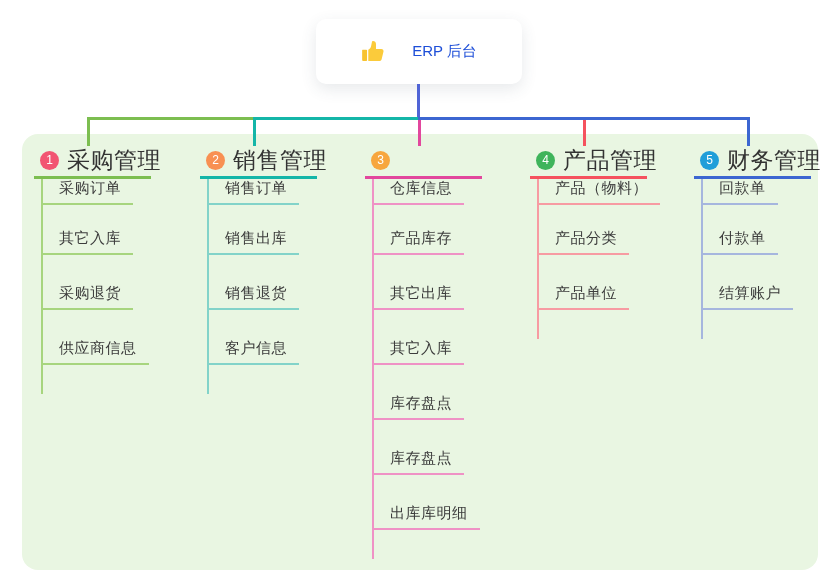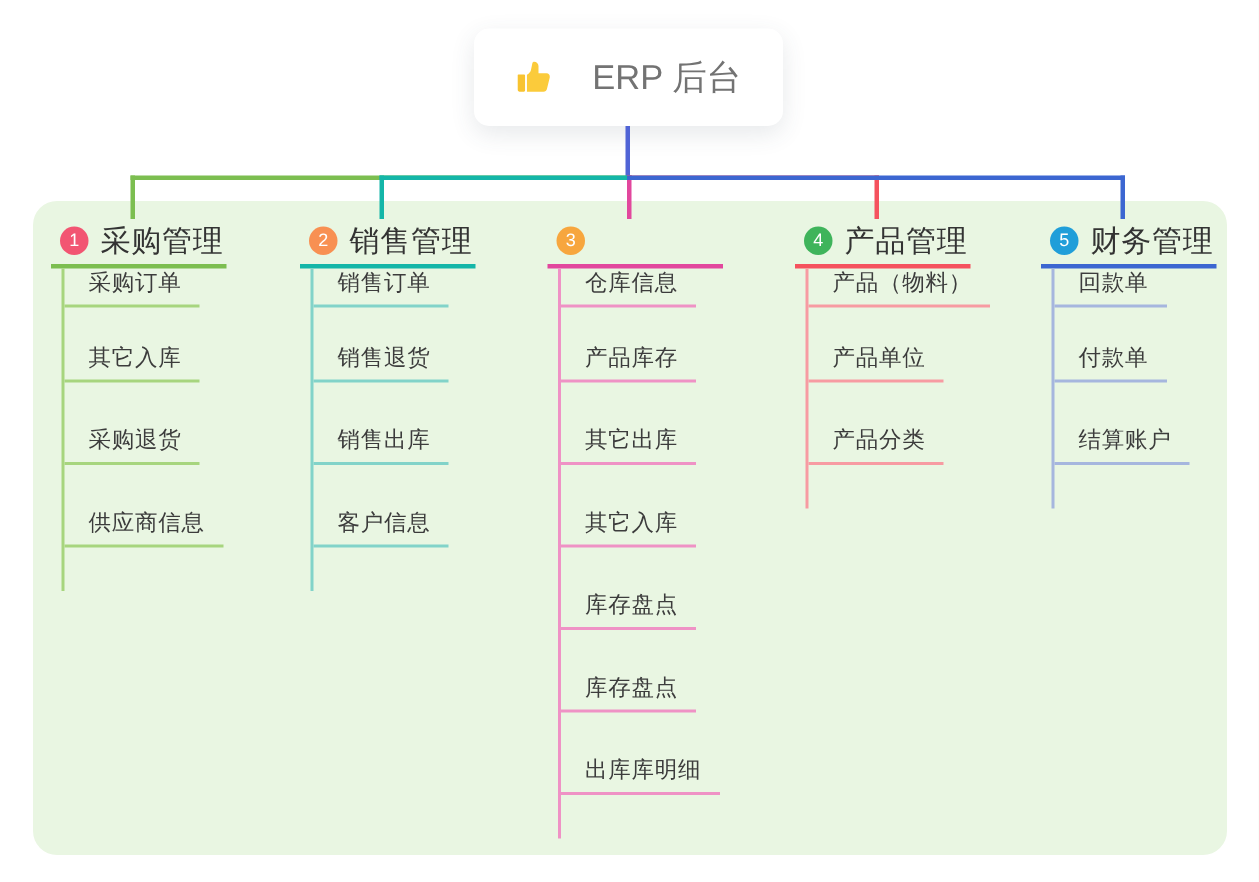--- a/index.html
+++ b/index.html
@@ -5,35 +5,35 @@
   html,body{margin:0;padding:0;background:#ffffff;font-family:"Liberation Sans","DejaVu Sans",sans-serif;}
   .stage{position:relative;width:839px;height:588px;background:#ffffff;overflow:hidden;}
 
   
   .canvas-card{position:absolute;left:22px;top:134px;width:796px;height:436px;
     background:#E9F6E2;border-radius:16px;}
 
   
   .root-node{position:absolute;left:316px;top:19px;width:206px;height:65px;background:#ffffff;
     border-radius:10px;box-shadow:0 5px 16px rgba(60,70,90,.12);display:flex;align-items:center;
-    justify-content:center;gap:26px;font-size:23px;font-weight:500;color:#737373;}
+    justify-content:center;gap:26px;font-size:15px;font-weight:500;color:#1d4ed8;}
   .root-node svg{display:block;}
 
   
   .trunk{position:absolute;left:417px;top:84px;width:3px;height:34px;}
   .hseg{position:absolute;top:117px;height:3px;}
   .drop{position:absolute;top:117px;width:3px;height:29px;}
 
   
   .branch{position:absolute;top:146px;width:160px;}
   .branch-header{box-sizing:border-box;width:117px;height:33px;display:flex;align-items:center;
     gap:8px;padding:2px 0 4px 6px;border-bottom:3px solid var(--c);cursor:default;}
   .badge{flex:0 0 auto;width:19px;height:19px;border-radius:50%;color:#fff;font-size:12px;
     line-height:19px;text-align:center;font-weight:500;}
-  .branch-label{font-size:20px;font-weight:500;color:#333;white-space:nowrap;letter-spacing:.5px;}
+  .branch-label{font-size:23px;font-weight:500;color:#333;white-space:nowrap;letter-spacing:.5px;}
   .children{margin-left:7px;border-left:2px solid var(--lc);}
   .child{height:55px;display:flex;align-items:flex-start;}
   .child:first-child{height:50px;}
   .child-label{display:inline-block;font-size:15px;color:#3c3c3c;white-space:nowrap;
     padding:0 12px 5px 16px;border-bottom:2px solid var(--lc);letter-spacing:.5px;}
 </style>
 </head>
 <body>
 
 <div class="stage">
@@ -86,24 +86,24 @@
       <div class="branch" style="left: 200px; --c: #14B6A8; --lc: #82D3C9;">
         <div class="branch-header">
           <span class="badge" style="background: rgb(248, 144, 82);">2</span>
           <span class="branch-label">销售管理</span>
         </div>
         <div class="children">
           <div class="child">
             <span class="child-label">销售订单</span>
           </div>
           <div class="child">
-            <span class="child-label">销售退货</span>
+            <span class="child-label">销售出库</span>
           </div>
           <div class="child">
-            <span class="child-label">销售出库</span>
+            <span class="child-label">销售退货</span>
           </div>
           <div class="child">
             <span class="child-label">客户信息</span>
           </div>
         </div>
       </div>
       <div class="branch" style="left: 365px; --c: #E2479D; --lc: #EF92C5;">
         <div class="branch-header">
           <span class="badge" style="background: rgb(247, 166, 62);">3</span>
         </div>
@@ -134,24 +134,24 @@
       <div class="branch" style="left: 530px; --c: #F5525E; --lc: #F79BA2;">
         <div class="branch-header">
           <span class="badge" style="background: rgb(63, 180, 91);">4</span>
           <span class="branch-label">产品管理</span>
         </div>
         <div class="children">
           <div class="child">
             <span class="child-label">产品（物料）</span>
           </div>
           <div class="child">
-            <span class="child-label">产品单位</span>
+            <span class="child-label">产品分类</span>
           </div>
           <div class="child">
-            <span class="child-label">产品分类</span>
+            <span class="child-label">产品单位</span>
           </div>
         </div>
       </div>
       <div class="branch" style="left: 694px; --c: #3C66D1; --lc: #A6B6DE;">
         <div class="branch-header">
           <span class="badge" style="background: rgb(32, 158, 217);">5</span>
           <span class="branch-label">财务管理</span>
         </div>
         <div class="children">
           <div class="child">

